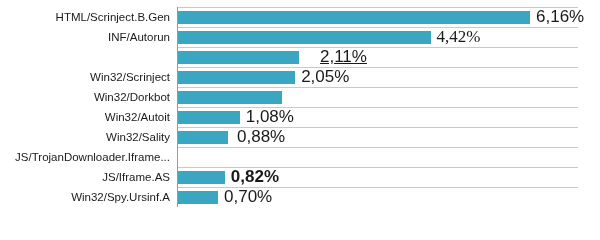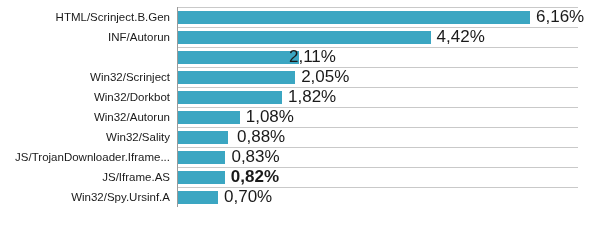--- a/index.html
+++ b/index.html
@@ -109,63 +109,58 @@
         <div class="cat-label">HTML/Scrinject.B.Gen</div>
         <div class="bar-wrap">
           <div class="bar" style="width: 352px; background: rgb(59, 166, 194);"></div>
           <div class="value-label" style="left: 358px;">6,16%</div>
         </div>
       </div>
       <div class="row">
         <div class="cat-label">INF/Autorun</div>
         <div class="bar-wrap">
           <div class="bar" style="width: 252.571px; background: rgb(59, 166, 194);"></div>
-          <div class="value-label" style="left: 258.571px;">4,42%</div>
+          <div class="value-label" style="left: 258.571px; font-family: Liberation Serif, serif;">4,42%</div>
         </div>
       </div>
       <div class="row">
         <div class="bar-wrap">
           <div class="bar" style="width: 120.571px; background: rgb(59, 166, 194);"></div>
-          <div class="value-label" style="left: 111px;">2,11%</div>
+          <div class="value-label" style="left: 142px; text-decoration: underline;">2,11%</div>
         </div>
       </div>
       <div class="row">
         <div class="cat-label">Win32/Scrinject</div>
         <div class="bar-wrap">
           <div class="bar" style="width: 117.143px; background: rgb(59, 166, 194);"></div>
           <div class="value-label" style="left: 123.143px;">2,05%</div>
         </div>
       </div>
       <div class="row">
         <div class="cat-label">Win32/Dorkbot</div>
         <div class="bar-wrap">
           <div class="bar" style="width: 104px; background: rgb(59, 166, 194);"></div>
-          <div class="value-label" style="left: 110px;">1,82%</div>
         </div>
       </div>
       <div class="row">
-        <div class="cat-label">Win32/Autorun</div>
+        <div class="cat-label">Win32/Autoit</div>
         <div class="bar-wrap">
           <div class="bar" style="width: 61.7143px; background: rgb(59, 166, 194);"></div>
           <div class="value-label" style="left: 67.7143px;">1,08%</div>
         </div>
       </div>
       <div class="row">
         <div class="cat-label">Win32/Sality</div>
         <div class="bar-wrap">
           <div class="bar" style="width: 50.2857px; background: rgb(59, 166, 194);"></div>
           <div class="value-label" style="left: 59px;">0,88%</div>
         </div>
       </div>
       <div class="row">
         <div class="cat-label">JS/TrojanDownloader.Iframe...</div>
-        <div class="bar-wrap">
-          <div class="bar" style="width: 47.4286px; background: rgb(59, 166, 194);"></div>
-          <div class="value-label" style="left: 53.4286px;">0,83%</div>
-        </div>
       </div>
       <div class="row">
         <div class="cat-label">JS/Iframe.AS</div>
         <div class="bar-wrap">
           <div class="bar" style="width: 46.8571px; background: rgb(59, 166, 194);"></div>
           <div class="value-label" style="left: 52.8571px; font-weight: bold;">0,82%</div>
         </div>
       </div>
       <div class="row">
         <div class="cat-label">Win32/Spy.Ursinf.A</div>

